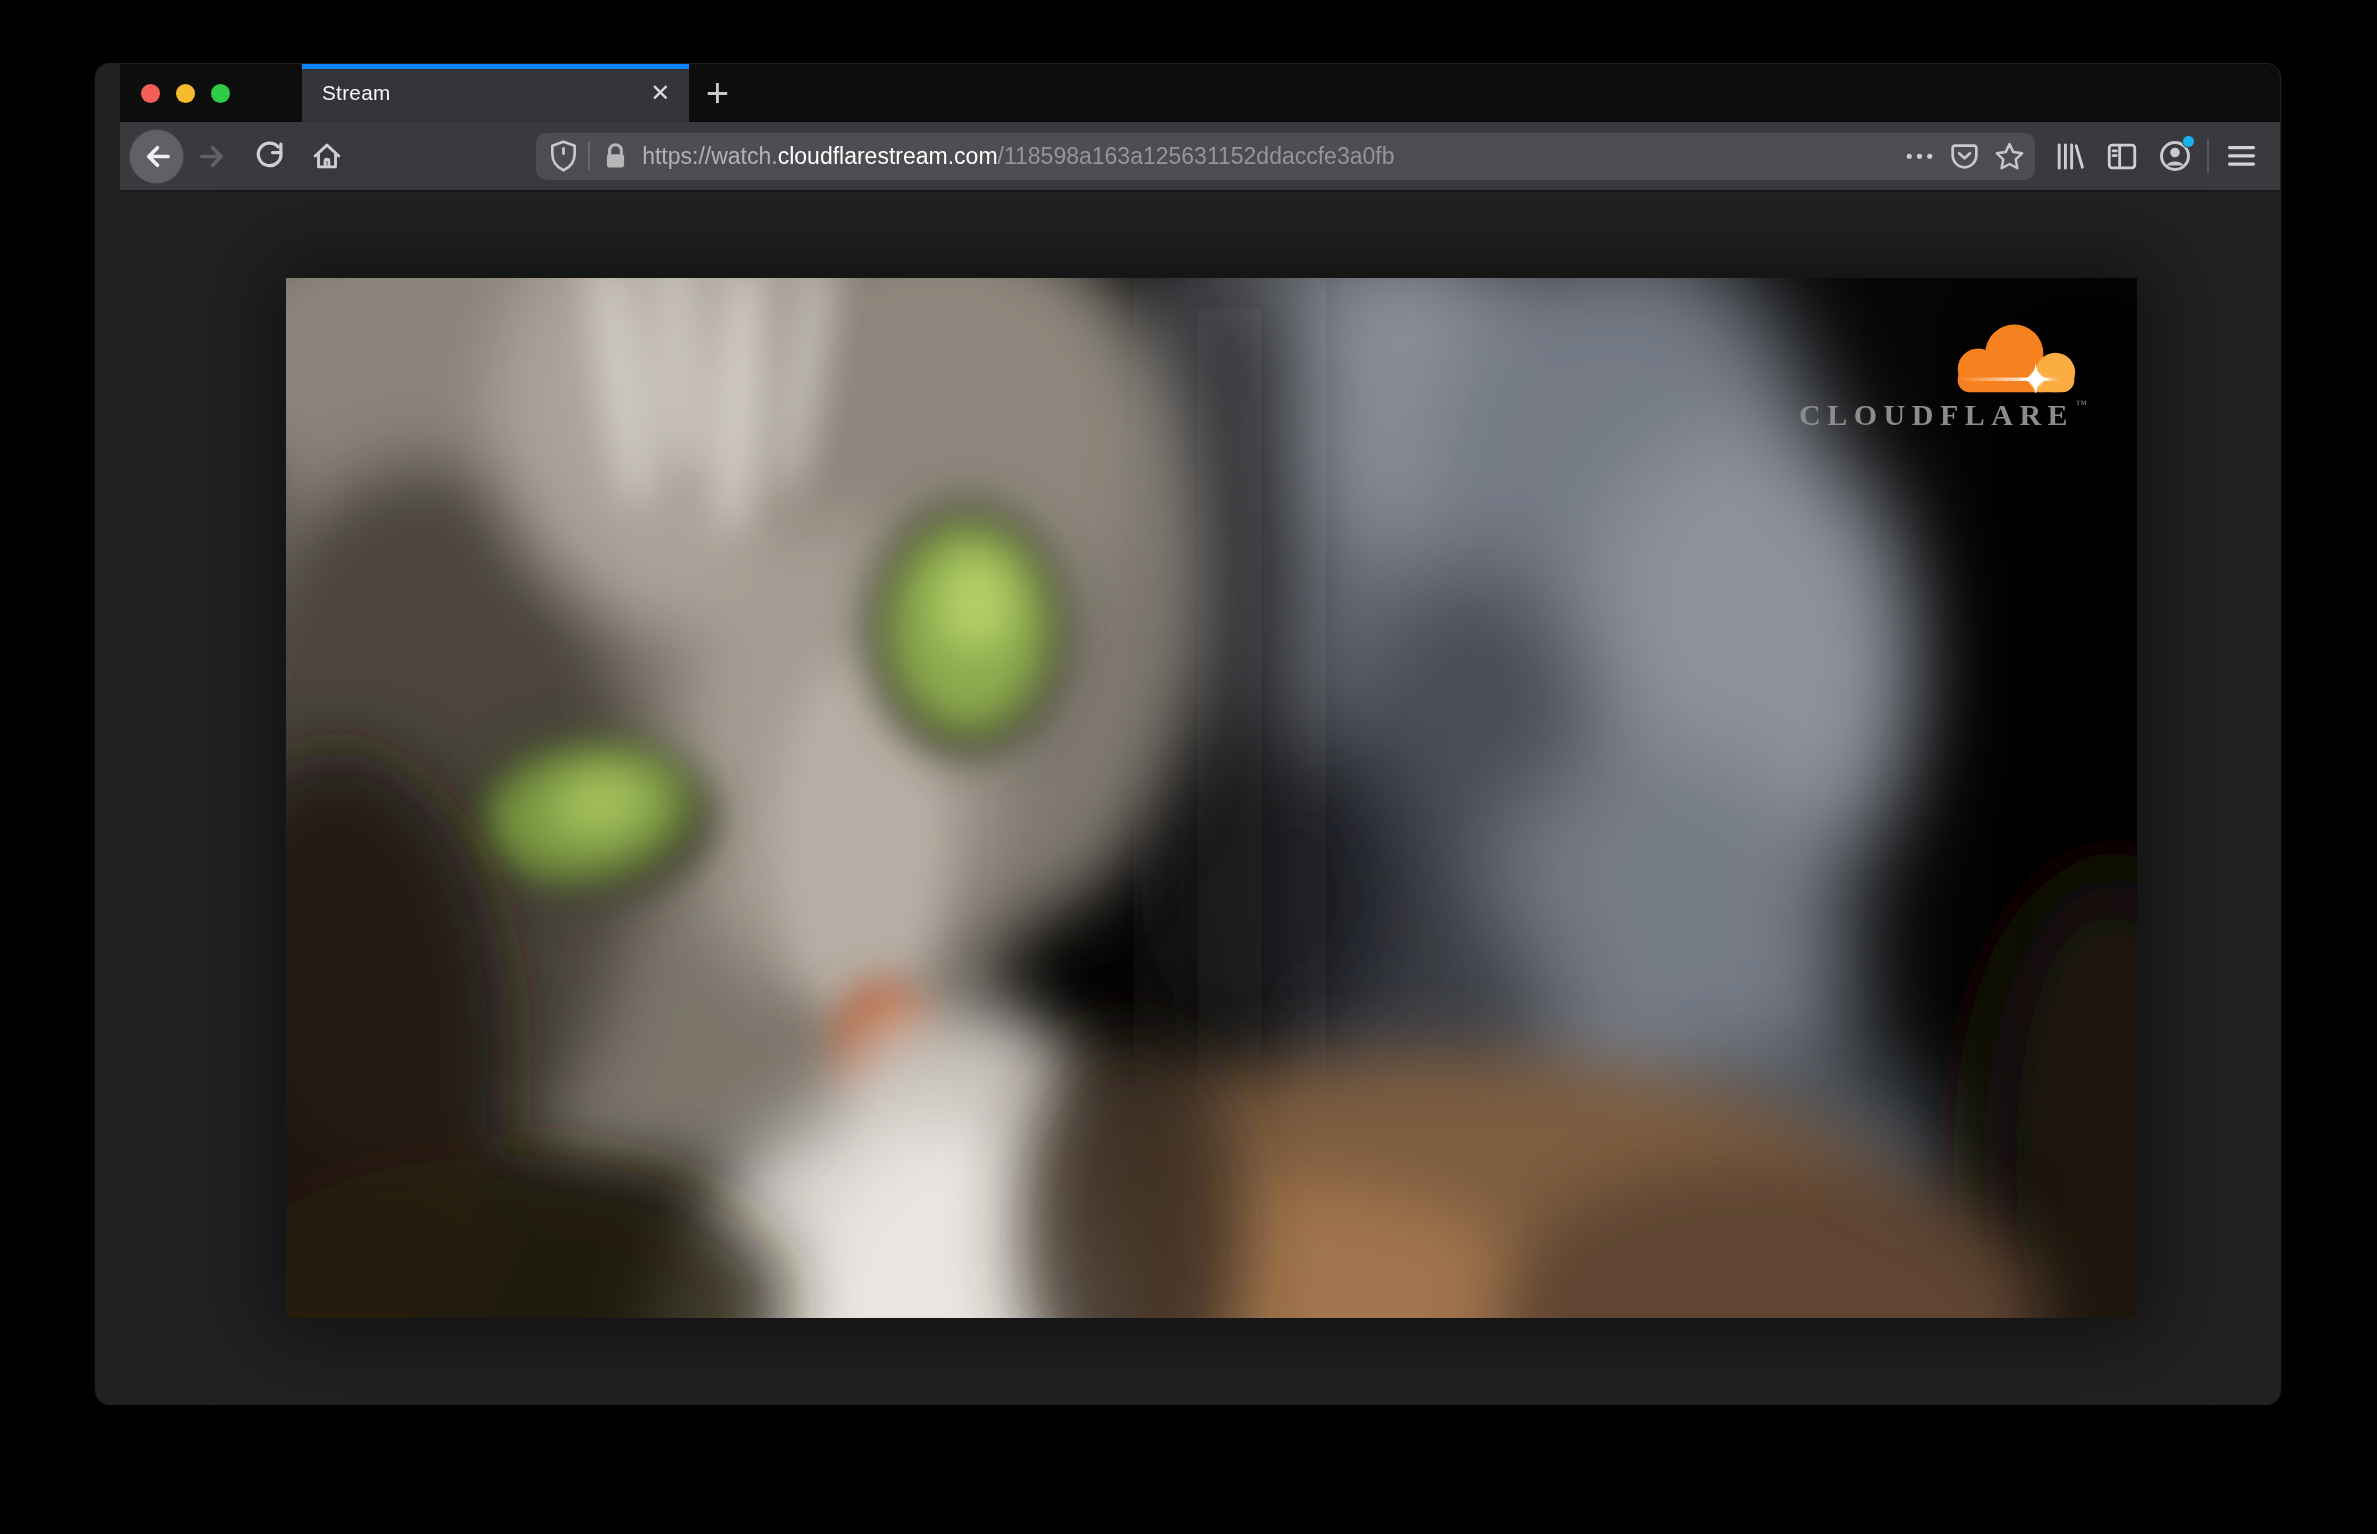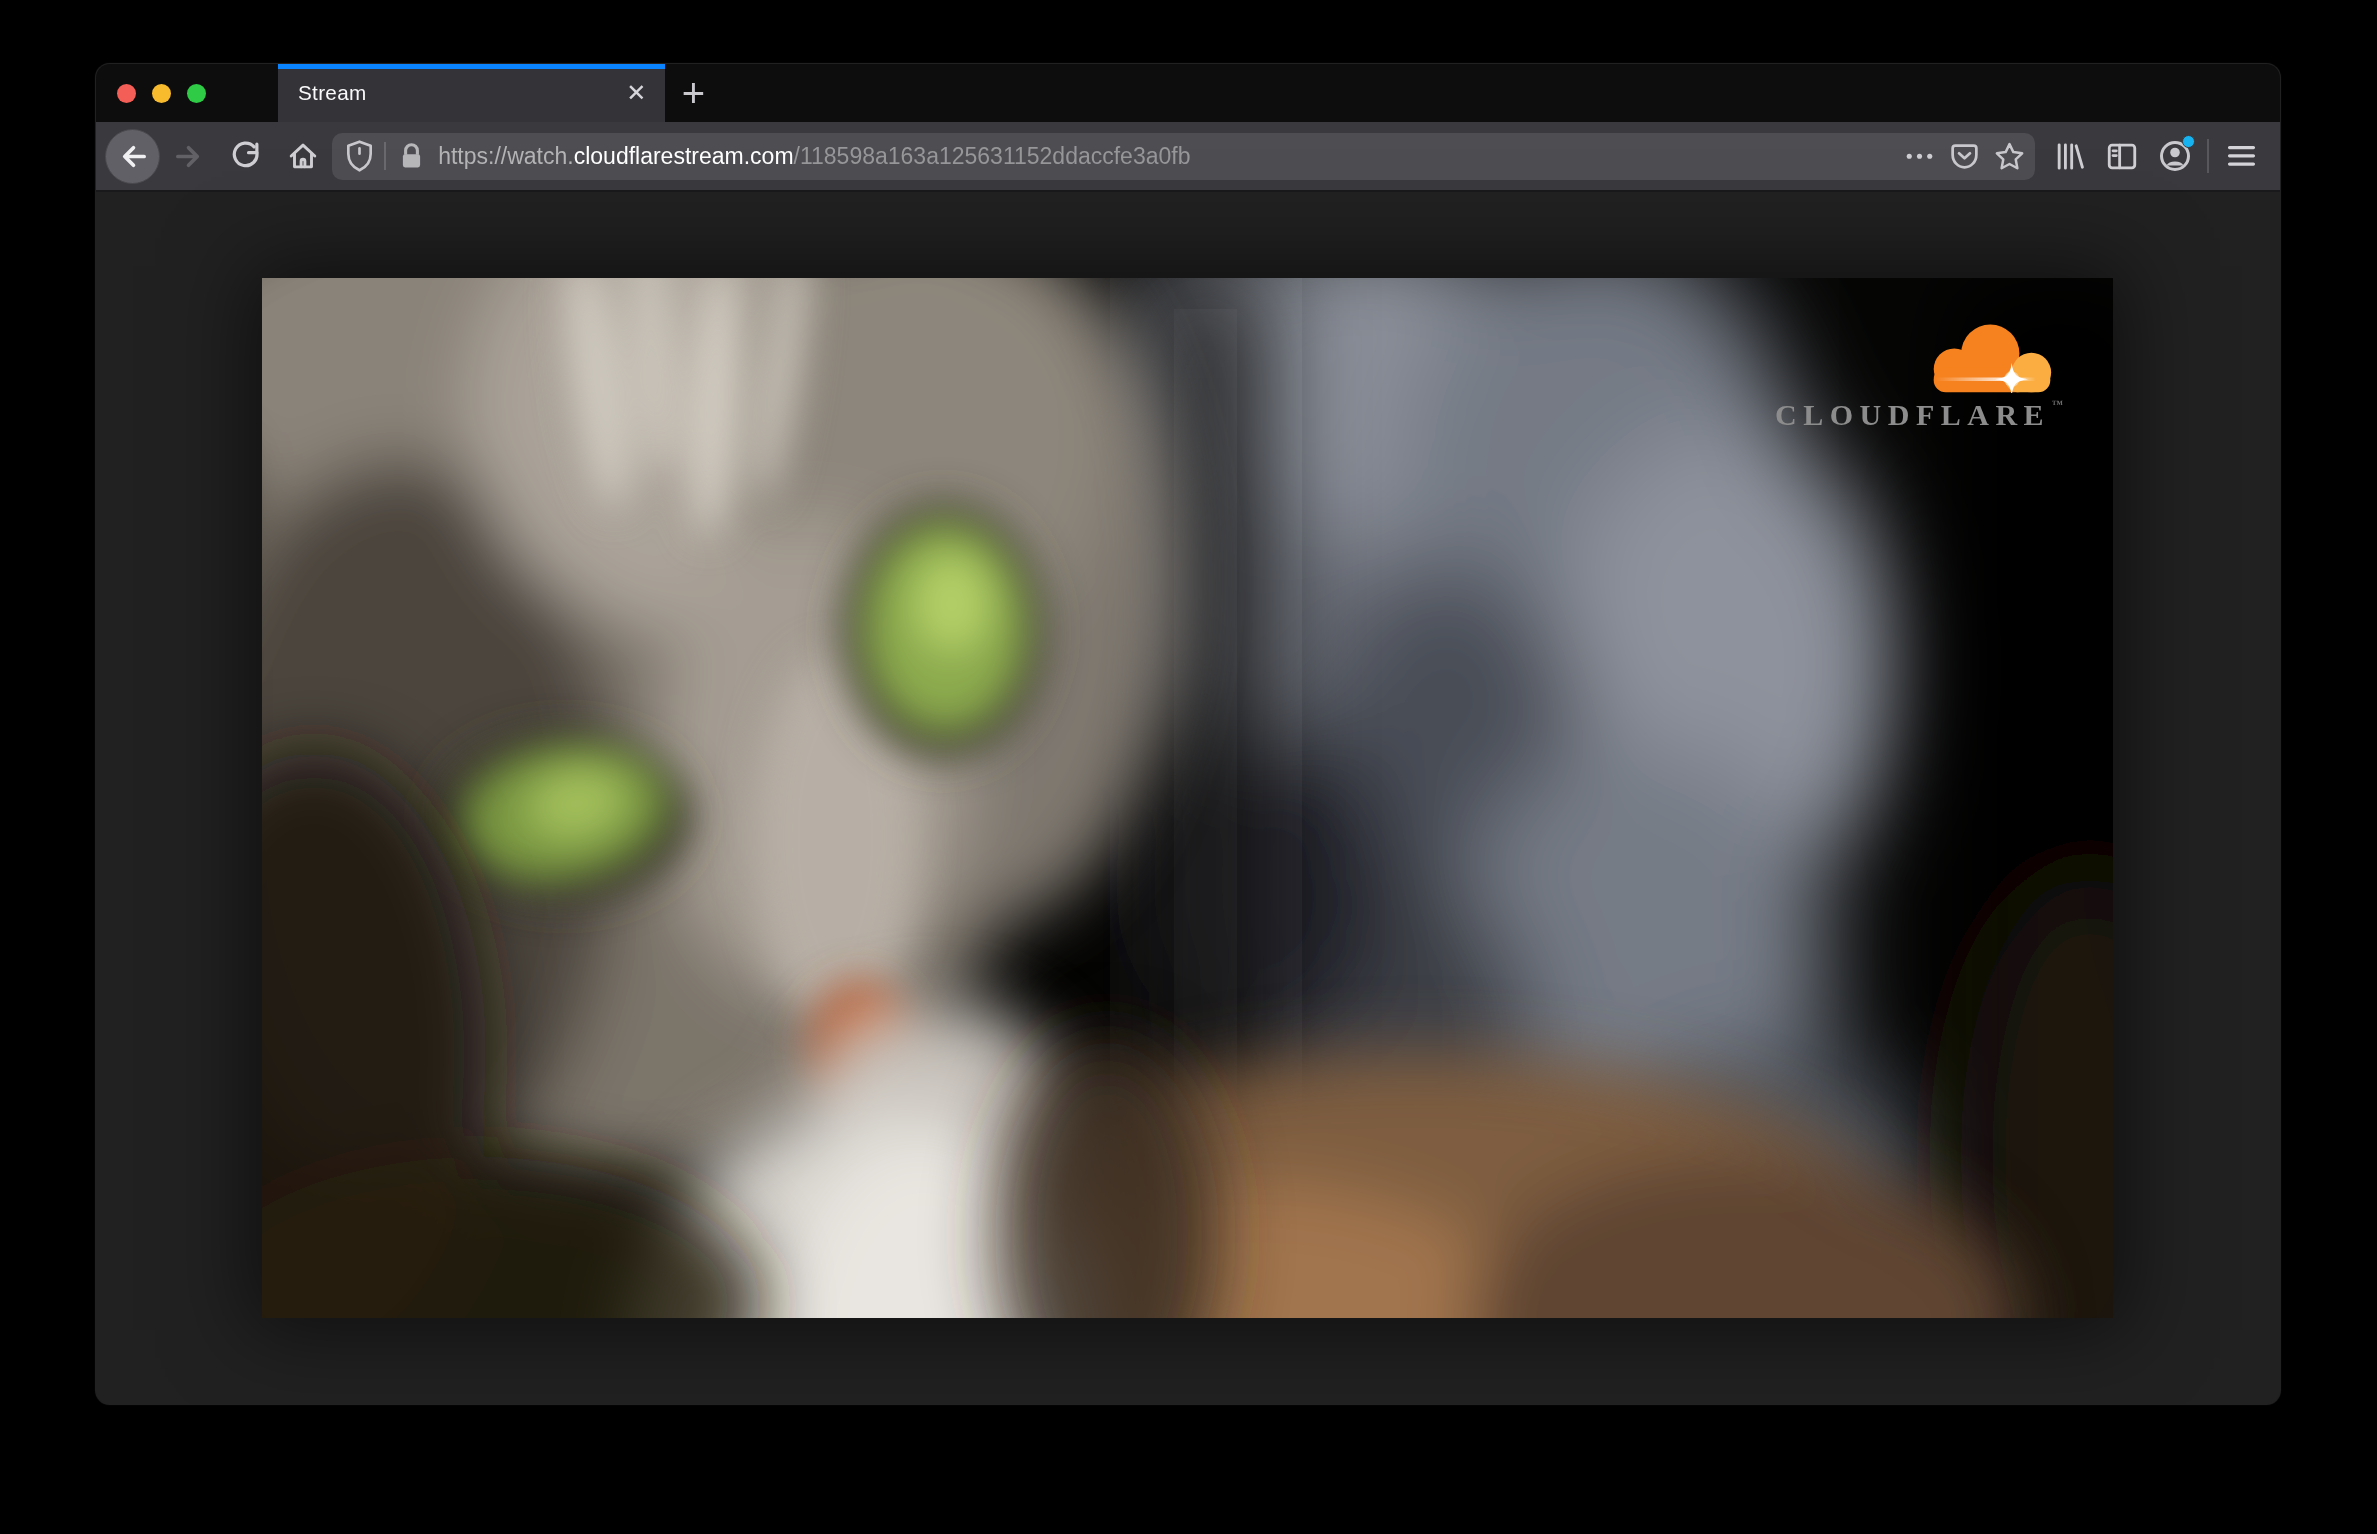--- a/index.html
+++ b/index.html
@@ -2,21 +2,21 @@
 <html style="font-size:13.8px"><head>
 <meta charset="utf-8">
 <style>
   * { margin:0; padding:0; box-sizing:border-box; }
   html,body { width:2377px; height:1534px; background:#000; overflow:hidden;
               font-family:"Liberation Sans","DejaVu Sans",sans-serif; }
 
   
   .window { position:absolute; left:96px; top:64px; width:2184px; height:1340px;
             border-radius:13.8px; overflow:hidden; background:#212122;
-            box-shadow:0 0 0.9px 0.9px rgba(255,255,255,.14), 0 31px 86px rgba(0,0,0,.65); }
+            box-shadow:0 0 0.9px 0.9px rgba(255,255,255,.14), 0 31px 86px rgba(0,0,0,.65);padding-left:24px; }
 
   
   .tabstrip { position:relative; height:58px; background:#0d0d0e; }
   .traffic { position:absolute; left:20.7px; top:20px; display:flex; gap:16.4px; }
   .traffic span { width:19px; height:19px; border-radius:50%; display:block; }
   .light-red    { background:#f35e56; }
   .light-yellow { background:#f8bb2d; }
   .light-green  { background:#2fcb46; }
 
   .tab { position:absolute; left:182px; top:0; width:387px; height:58px; background:#333338; }
@@ -31,21 +31,21 @@
             font-size:40px; font-weight:200; color:#c9c9cd; }
 
   
   .navbar { position:relative; display:flex; align-items:center; height:70px;
             background:#3a3a3e; padding:0 12px 0 7.8px; border-bottom:2.6px solid #19191b; }
   .nav-btn { width:57px; height:57px; flex:0 0 auto; display:flex; align-items:center;
              justify-content:center; border-radius:6.9px; }
   .back-circle { width:55px; height:55px; border-radius:50%; background:#606066;
                  border:0.9px solid #4a4a4e; display:flex; align-items:center; justify-content:center; }
 
-  .urlbar { flex:1 1 auto; margin-right:6.9px; height:47px;
+  .urlbar { flex:1 1 auto; margin-left:180px; margin-right:6.9px; height:47px;
             background:#4d4d52; border-radius:10.3px; display:flex; align-items:center;
             padding:0 3.4px 0 12px; min-width:0; }
   .urlbar-sep { width:1.7px; height:27.6px; background:#69696e; margin:0 11.2px 0 9.5px; flex:0 0 auto; }
   .url-text { font-size:23px; white-space:nowrap; overflow:hidden; margin-left:12px; }
   .url-scheme { color:#b4b4b6; }
   .url-domain { color:#ffffff; font-weight:500; }
   .url-path   { color:#97979a; }
   .urlbar-right { margin-left:auto; display:flex; flex:0 0 auto; }
   .urlbar-icon-btn { width:45px; height:41px; display:flex; align-items:center;
                      justify-content:center; border-radius:6.9px; }

